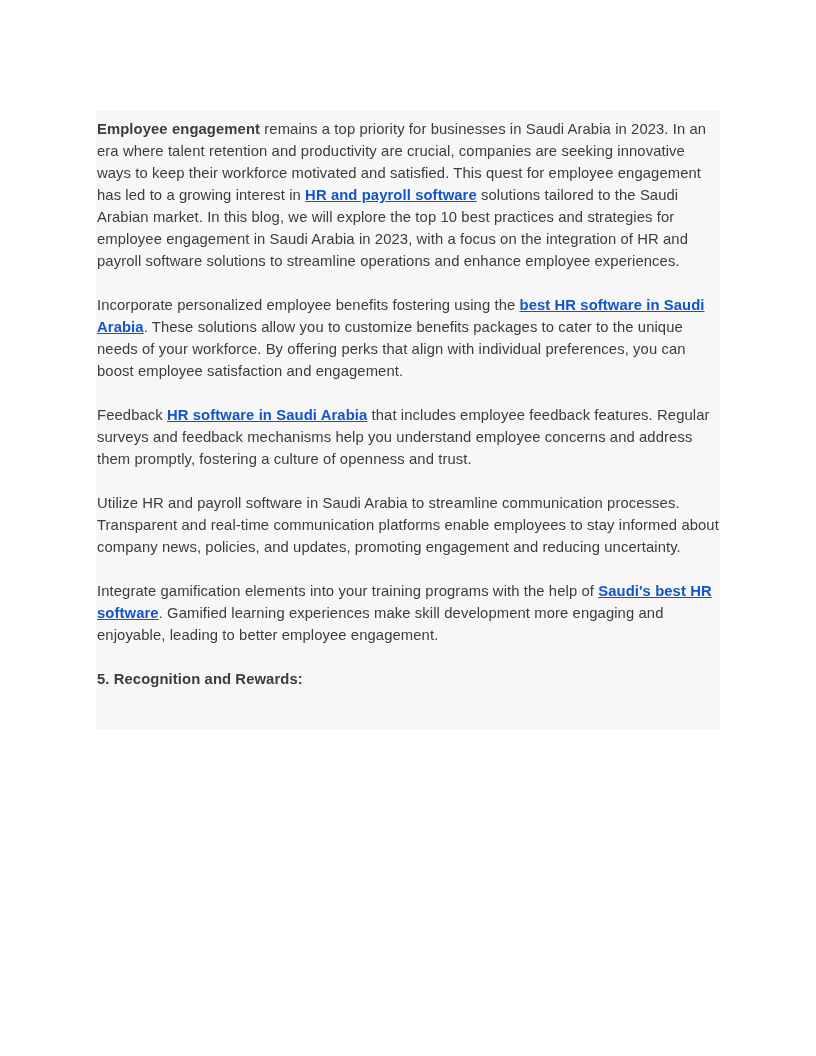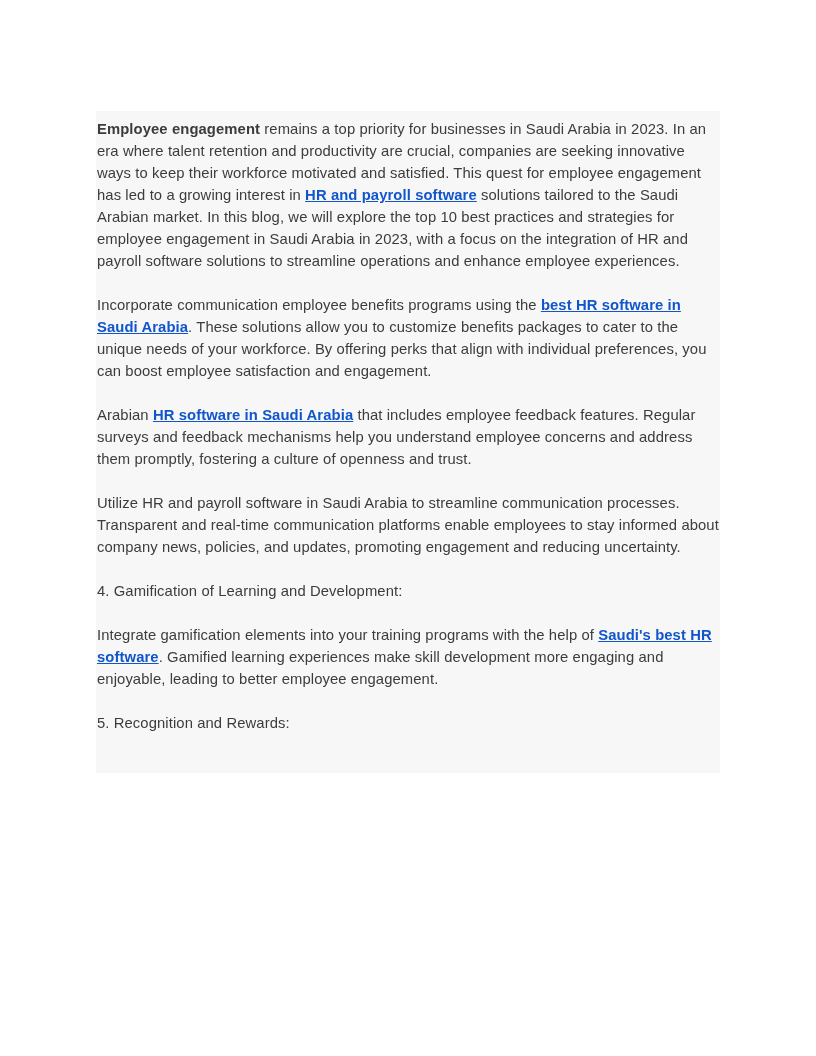--- a/index.html
+++ b/index.html
@@ -26,48 +26,48 @@
     color: var(--text-color, #3c3c3c);
     font-size: 14.8px;
     line-height: 22px;
     letter-spacing: 0.1px;
   }
   .para {
     margin: 0 0 22px 0;
   }
   .para:last-child {
     margin-bottom: 12px;
+    font-weight: bold;
   }
   .bold-lead {
     font-weight: 700;
   }
   .link {
     color: var(--link-color, #1155cc);
     font-weight: 700;
     text-decoration: underline;
     cursor: pointer;
   }
 </style>
 </head>
 <body>
 
 <div class="page">
   <div class="content">
 
     <p class="para"><strong class="bold-lead">Employee engagement</strong><span> remains a top priority for businesses in Saudi Arabia in 2023. In an era where talent retention and productivity are crucial, companies are seeking innovative ways to keep their workforce motivated and satisfied. This quest for employee engagement has led to a growing interest in </span><a href="#" class="link">HR and payroll software</a><span> solutions tailored to the Saudi Arabian market. In this blog, we will explore the top 10 best practices and strategies for employee engagement in Saudi Arabia in 2023, with a focus on the integration of HR and payroll software solutions to streamline operations and enhance employee experiences.</span></p>
 
 
-    <p class="para"><span>Incorporate communication employee benefits programs using the </span><a href="#" class="link">best HR software in Saudi Arabia</a><span>. These solutions allow you to customize benefits packages to cater to the unique needs of your workforce. By offering perks that align with individual preferences, you can boost employee satisfaction and engagement.</span></p>
+    <p class="para"><span>Incorporate personalized employee benefits fostering using the </span><a href="#" class="link">best HR software in Saudi Arabia</a><span>. These solutions allow you to customize benefits packages to cater to the unique needs of your workforce. By offering perks that align with individual preferences, you can boost employee satisfaction and engagement.</span></p>
 
 
-    <p class="para"><span>Arabian </span><a href="#" class="link">HR software in Saudi Arabia</a><span> that includes employee feedback features. Regular surveys and feedback mechanisms help you understand employee concerns and address them promptly, fostering a culture of openness and trust.</span></p>
+    <p class="para"><span>Feedback </span><a href="#" class="link">HR software in Saudi Arabia</a><span> that includes employee feedback features. Regular surveys and feedback mechanisms help you understand employee concerns and address them promptly, fostering a culture of openness and trust.</span></p>
 
 
     <p class="para"><span>Utilize HR and payroll software in Saudi Arabia to streamline communication processes. Transparent and real-time communication platforms enable employees to stay informed about company news, policies, and updates, promoting engagement and reducing uncertainty.</span></p>
 
-    <p class="para">4. Gamification of Learning and Development:</p>
 
     <p class="para"><span>Integrate gamification elements into your training programs with the help of </span><a href="#" class="link">Saudi's best HR software</a><span>. Gamified learning experiences make skill development more engaging and enjoyable, leading to better employee engagement.</span></p>
 
     <p class="para">5. Recognition and Rewards:</p>
 
   </div>
 </div>
 
 </body></html>

